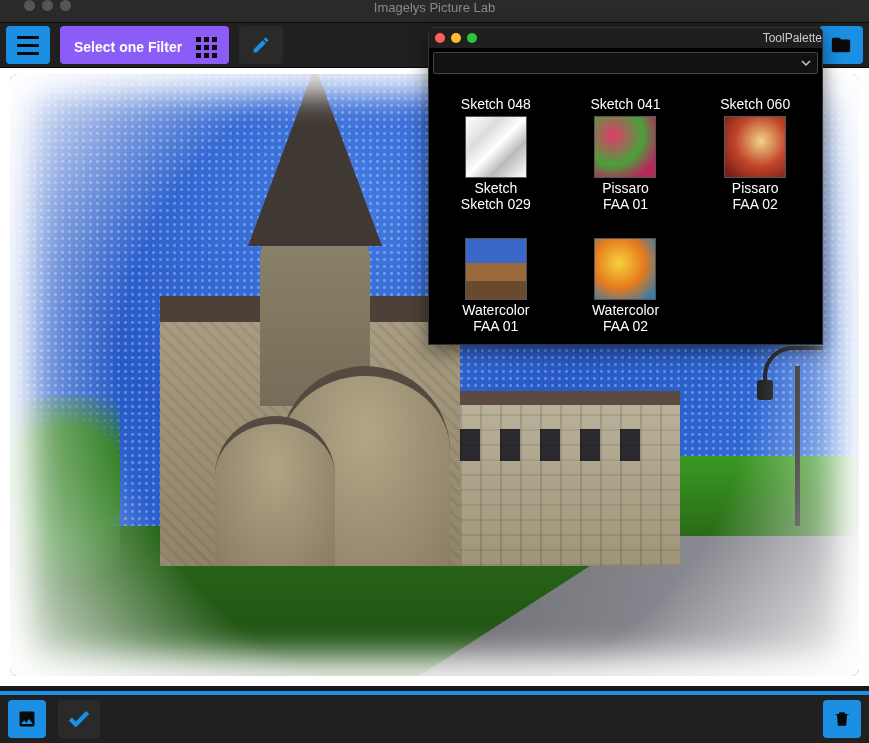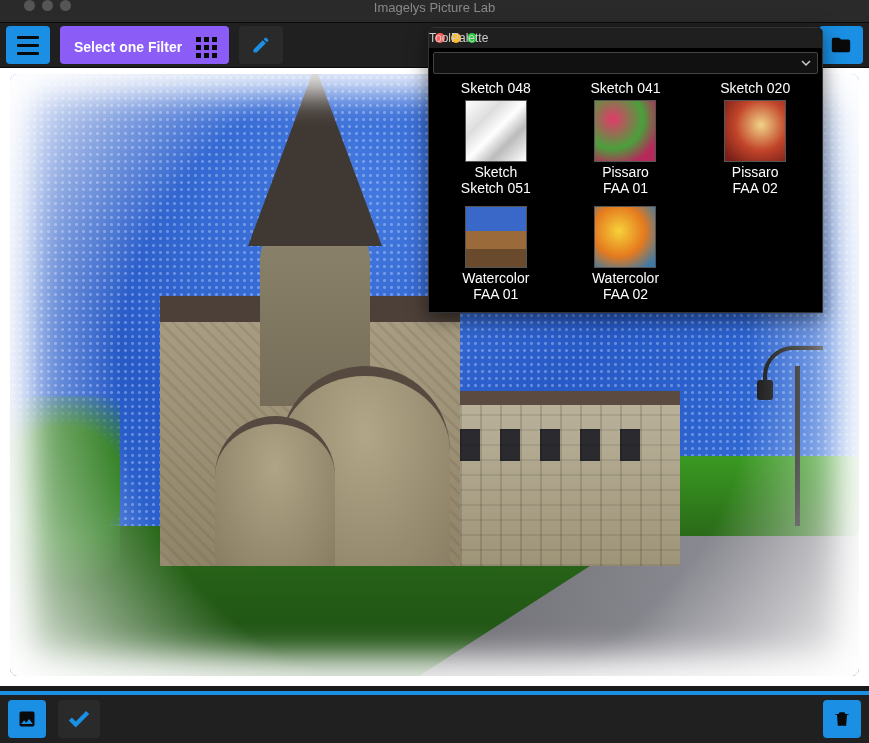--- a/index.html
+++ b/index.html
@@ -187,30 +187,30 @@
     border: 1px solid #333;
     border-radius: 6px 6px 0 0;
     overflow: hidden;
     box-shadow: 0 6px 20px rgba(0,0,0,.5);
   }
   .palette-bar{
     height:20px;background:#1f1f1f;display:flex;align-items:center;padding:0 6px;gap:6px;position:relative;
   }
   .p-light{width:10px;height:10px;border-radius:50%;}
   .p-red{background:#ff5f57;} .p-yel{background:#febc2e;} .p-grn{background:#28c840;}
-  .palette-title{position:absolute;left:0;right:0;text-align:left;color:#ccc;font-size:12px;pointer-events:none;}
+  .palette-title{position:absolute;left:12px;right:0;text-align:right;color:#ccc;font-size:12px;pointer-events:none;}
   .palette-select{
     margin:4px;height:22px;background:#111;border:1px solid #444;border-radius:2px;
     display:flex;align-items:center;justify-content:flex-end;padding-right:6px;
   }
   .palette-grid{
     display:grid;grid-template-columns:repeat(3,1fr);
     padding:2px 12px 10px;gap:6px 20px;
   }
-  .preset{display:flex;flex-direction:column;align-items:center;color:white;font-size:14px;}
+  .preset{display:flex;flex-direction:column;align-items:center;color:white;font-size:14px;margin-top:16px;}
   .preset .label-top{margin-bottom:2px;}
   .thumb{width:62px;height:62px;border:1px solid #555;margin:2px 0;}
   .thumb.t048{background:linear-gradient(135deg,#fff 0%,#ddd 30%,#fff 50%,#bbb 70%,#fff 100%);}
   .thumb.t049{background:radial-gradient(circle at 30% 30%,#e23b6b,#4aa03b 50%,#b52a5a 80%);}
   .thumb.t050{background:radial-gradient(circle at 60% 40%,#f0d488,#c2452a 50%,#7a1f18 90%);}
   .thumb.t051{background:linear-gradient(#3a68c8 0 40%,#9b6a3a 40% 70%,#6a4a2c 70%);}
   .thumb.t052{background:radial-gradient(circle at 40% 40%,#f6d23a,#e57a1e 50%,#3a7aa8 90%);}
   .folder-svg{fill:#0a0a0a;}
   .image-svg{fill:#0a0a0a;}
   .check-svg{stroke:#1a8fe3;fill:none;stroke-width:4;}
@@ -308,30 +308,30 @@
     <span></span>
     <svg width="10" height="10" viewBox="0 0 10 10">
         <path d="M1 3l4 4 4-4" stroke="#ccc" fill="none" stroke-width="1.5"></path>
       </svg>
   </div>
   <div class="palette-grid">
     <div class="preset">
       <div class="label-top">Sketch 048</div>
       <div class="thumb t048"></div>
       <div>Sketch</div>
-      <div>Sketch 051</div>
+      <div>Sketch 029</div>
     </div>
     <div class="preset">
       <div class="label-top">Sketch 041</div>
       <div class="thumb t049"></div>
       <div>Pissaro</div>
       <div>FAA 01</div>
     </div>
     <div class="preset">
-      <div class="label-top">Sketch 020</div>
+      <div class="label-top">Sketch 060</div>
       <div class="thumb t050"></div>
       <div>Pissaro</div>
       <div>FAA 02</div>
     </div>
     <div class="preset">
       <div class="label-top"></div>
       <div class="thumb t051"></div>
       <div>Watercolor</div>
       <div>FAA 01</div>
     </div>

